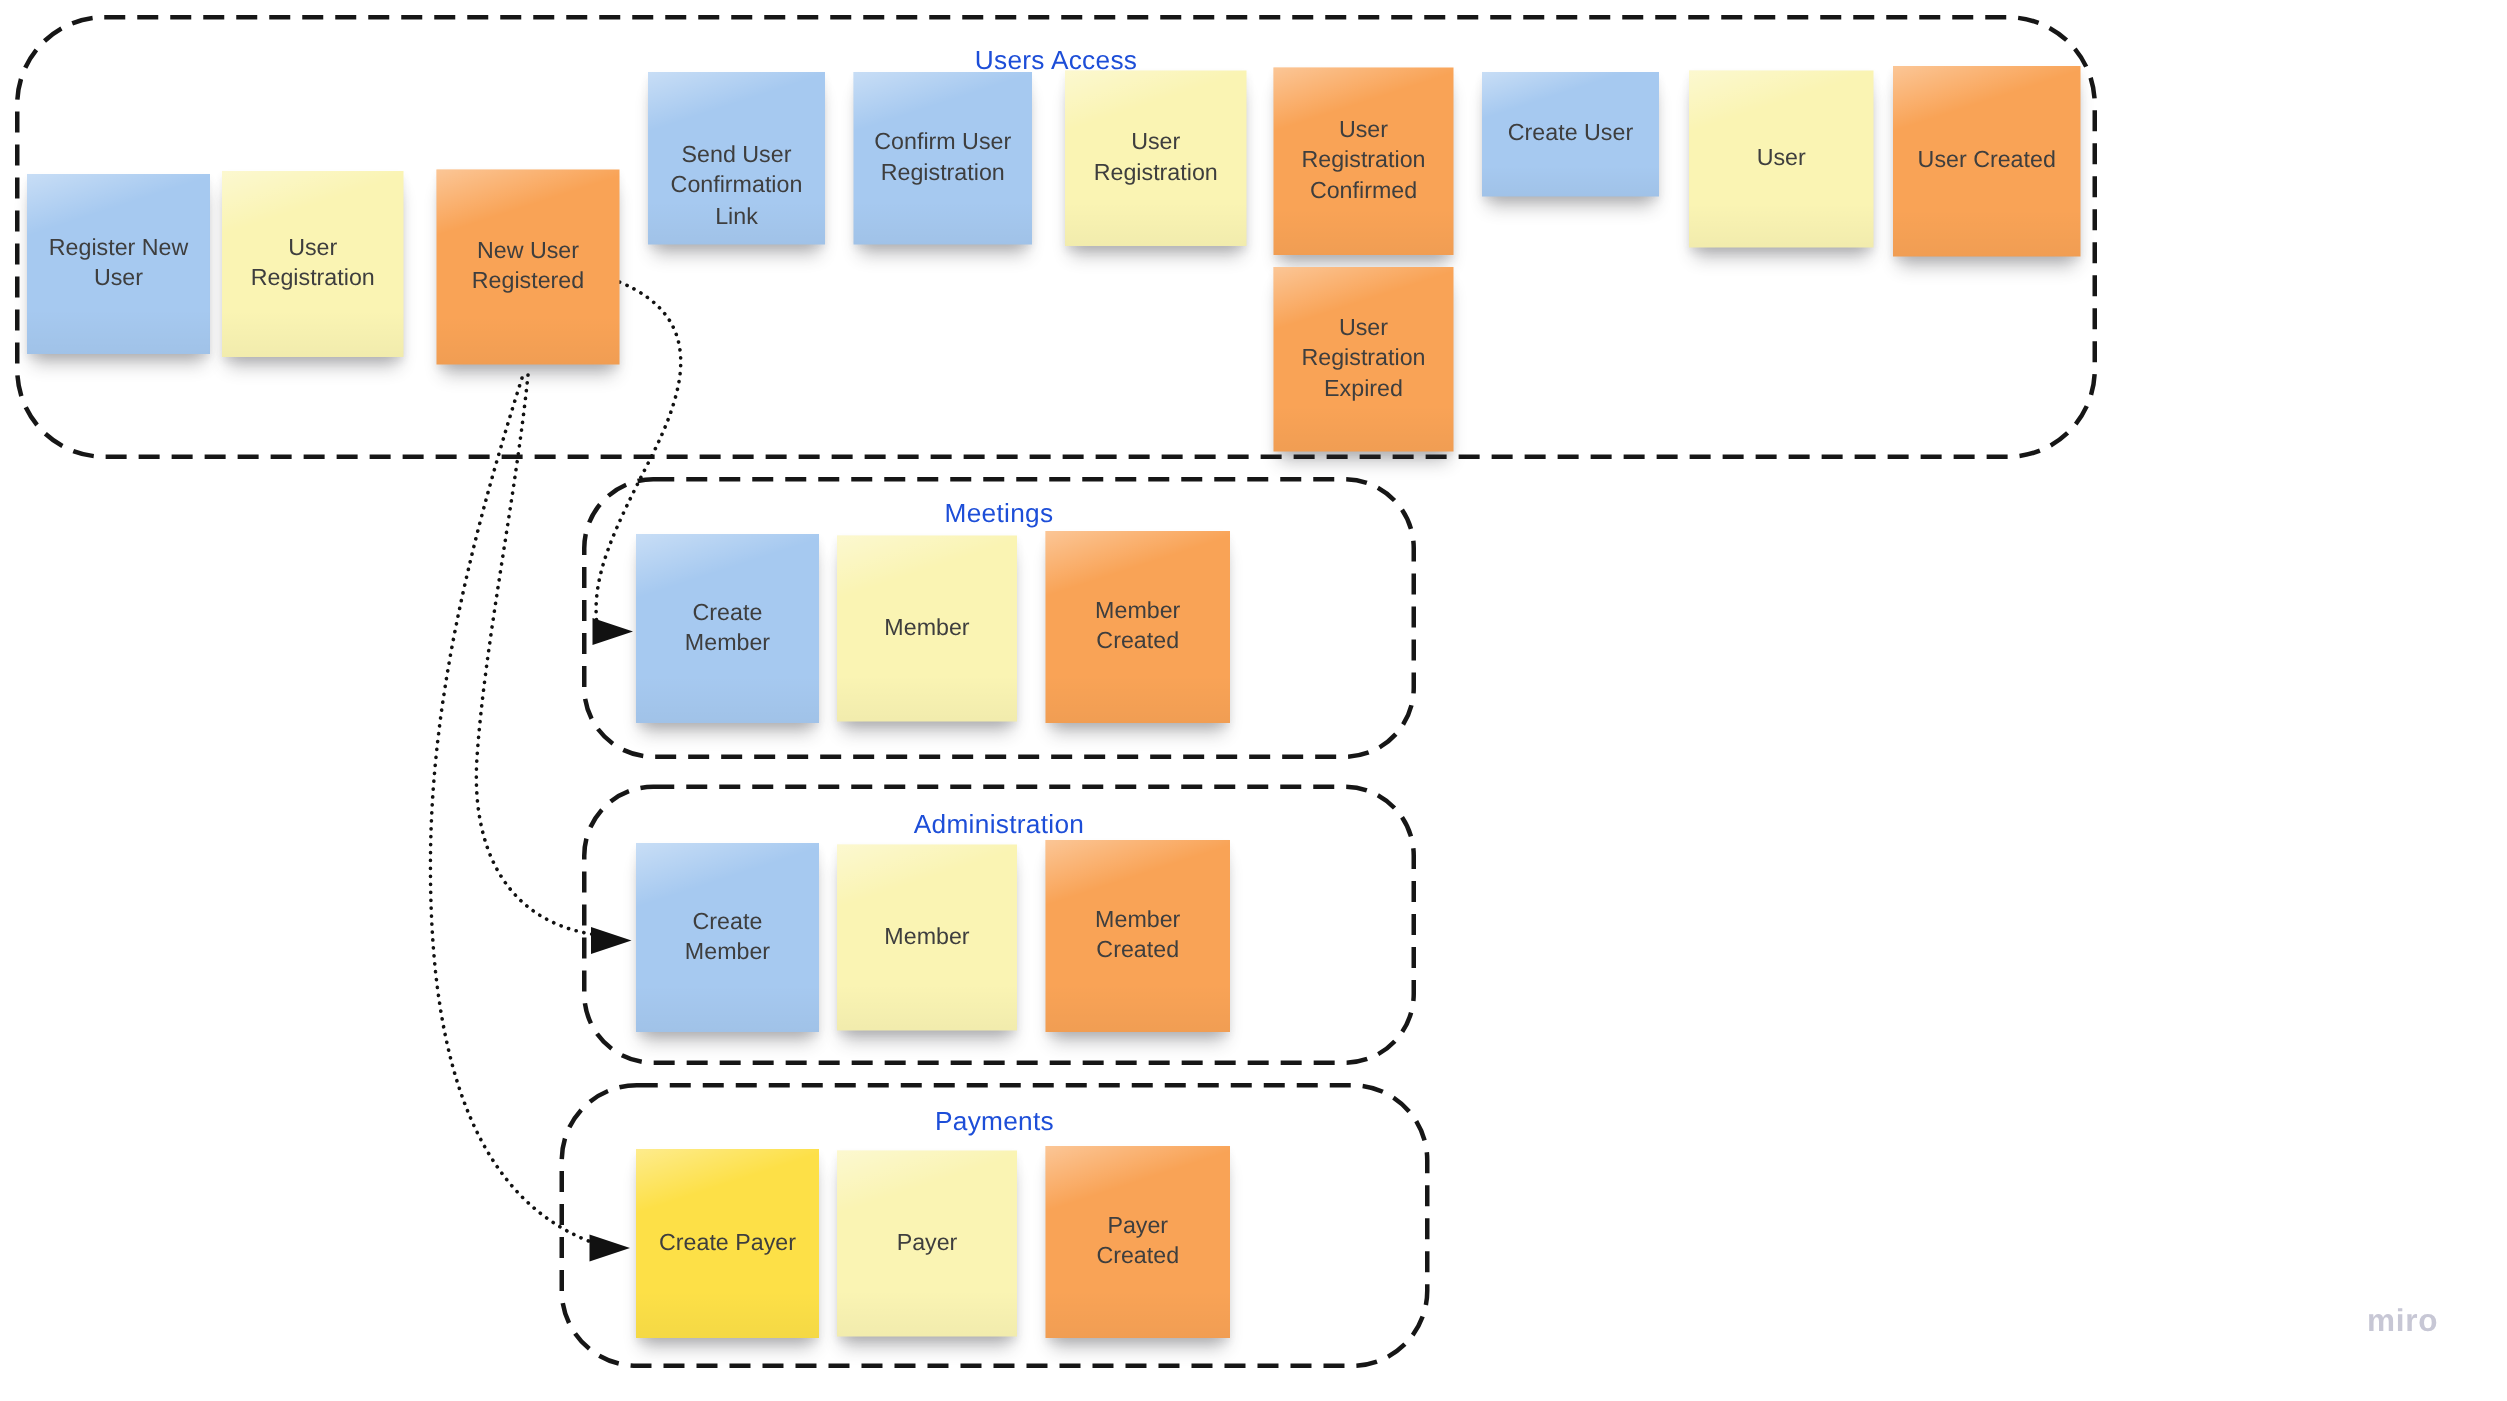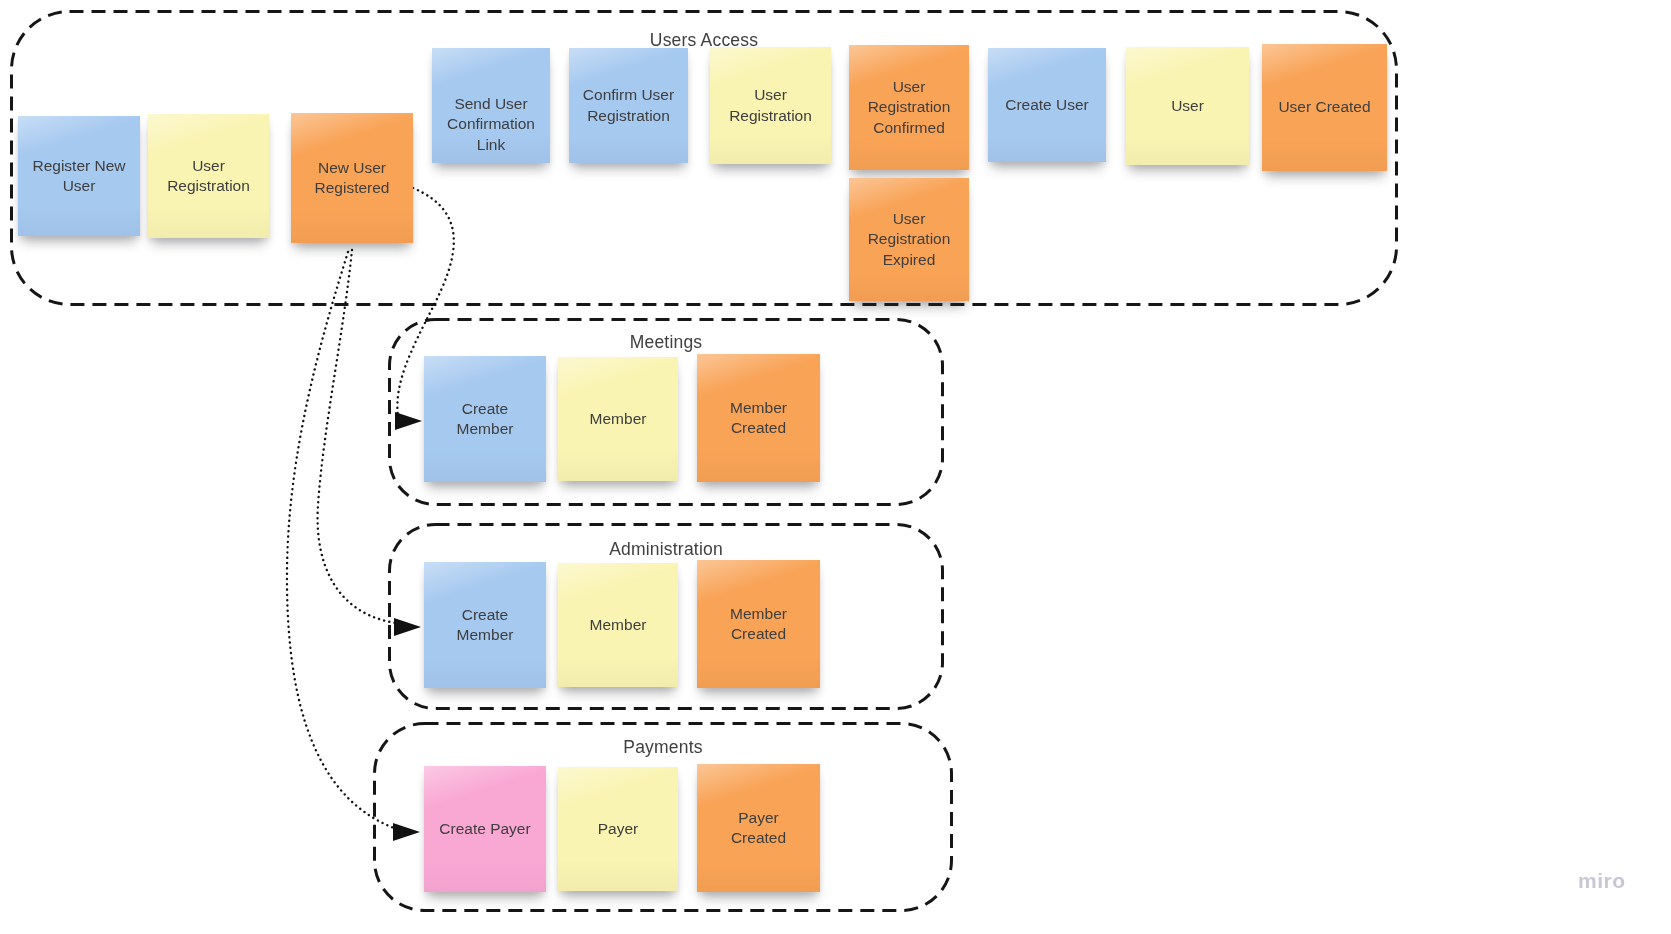--- a/index.html
+++ b/index.html
@@ -18,21 +18,21 @@
   #overlay {
     position: absolute;
     left: 0; top: 0;
     z-index: 1;
   }
   .frame-title {
     position: absolute;
     z-index: 2;
     text-align: center;
     font-size: 17.5px;
-    color: #404040;
+    color: #1d4ed8;
     letter-spacing: 0.2px;
     cursor: default;
   }
   .note {
     position: absolute;
     z-index: 2;
     display: flex;
     align-items: center;
     justify-content: center;
     text-align: center;
@@ -97,33 +97,33 @@
     <div class="note" style="left: 569px; top: 48px; width: 119px; height: 115px; background: rgb(166, 201, 240);"><span class="note-label">Confirm User
 Registration</span></div>
     <div class="note" style="left: 710px; top: 47px; width: 121px; height: 117px; background: rgb(250, 244, 179);"><span class="note-label">User
 Registration</span></div>
     <div class="note" style="left: 849px; top: 45px; width: 120px; height: 125px; background: rgb(249, 163, 86);"><span class="note-label">User
 Registration
 Confirmed</span></div>
     <div class="note" style="left: 849px; top: 178px; width: 120px; height: 123px; background: rgb(249, 163, 86);"><span class="note-label">User
 Registration
 Expired</span></div>
-    <div class="note" style="left: 988px; top: 48px; width: 118px; height: 114px; background: rgb(166, 201, 240); justify-content: center;"><span class="note-label">Create User</span></div>
+    <div class="note" style="left: 988px; top: 48px; width: 118px; height: 83px; background: rgb(166, 201, 240); justify-content: center;"><span class="note-label">Create User</span></div>
     <div class="note" style="left: 1126px; top: 47px; width: 123px; height: 118px; background: rgb(250, 244, 179);"><span class="note-label">User</span></div>
     <div class="note" style="left: 1262px; top: 44px; width: 125px; height: 127px; background: rgb(249, 163, 86);"><span class="note-label">User Created</span></div>
     <div class="frame-title" style="left: 388px; width: 556px; top: 332px;">Meetings</div>
     <div class="note" style="left: 424px; top: 356px; width: 122px; height: 126px; background: rgb(166, 201, 240);"><span class="note-label">Create
 Member</span></div>
     <div class="note" style="left: 558px; top: 357px; width: 120px; height: 124px; background: rgb(250, 244, 179);"><span class="note-label">Member</span></div>
     <div class="note" style="left: 697px; top: 354px; width: 123px; height: 128px; background: rgb(249, 163, 86);"><span class="note-label">Member
 Created</span></div>
     <div class="frame-title" style="left: 388px; width: 556px; top: 539px;">Administration</div>
     <div class="note" style="left: 424px; top: 562px; width: 122px; height: 126px; background: rgb(166, 201, 240);"><span class="note-label">Create
 Member</span></div>
     <div class="note" style="left: 558px; top: 563px; width: 120px; height: 124px; background: rgb(250, 244, 179);"><span class="note-label">Member</span></div>
     <div class="note" style="left: 697px; top: 560px; width: 123px; height: 128px; background: rgb(249, 163, 86);"><span class="note-label">Member
 Created</span></div>
     <div class="frame-title" style="left: 373px; width: 580px; top: 737px;">Payments</div>
-    <div class="note" style="left: 424px; top: 766px; width: 122px; height: 126px; background: #f9a8d4;"><span class="note-label">Create Payer</span></div>
+    <div class="note" style="left: 424px; top: 766px; width: 122px; height: 126px; background: #fde047;"><span class="note-label">Create Payer</span></div>
     <div class="note" style="left: 558px; top: 767px; width: 120px; height: 124px; background: rgb(250, 244, 179);"><span class="note-label">Payer</span></div>
     <div class="note" style="left: 697px; top: 764px; width: 123px; height: 128px; background: rgb(249, 163, 86);"><span class="note-label">Payer
 Created</span></div>
   </div>
 
 </body></html>

